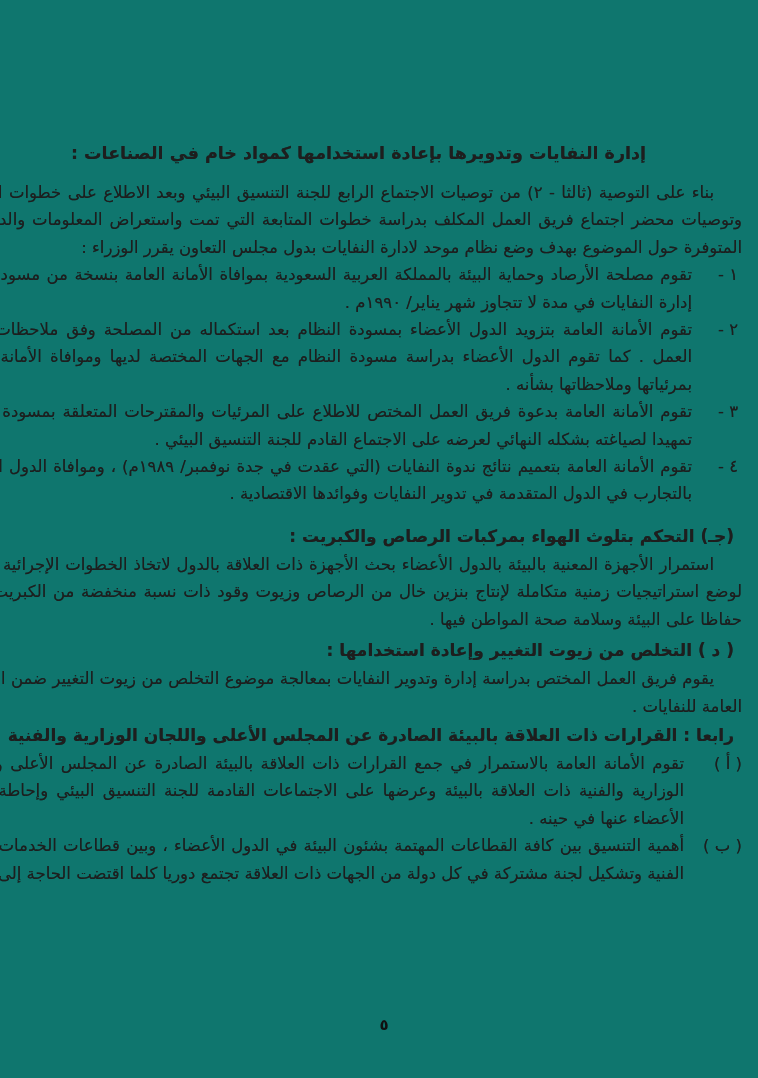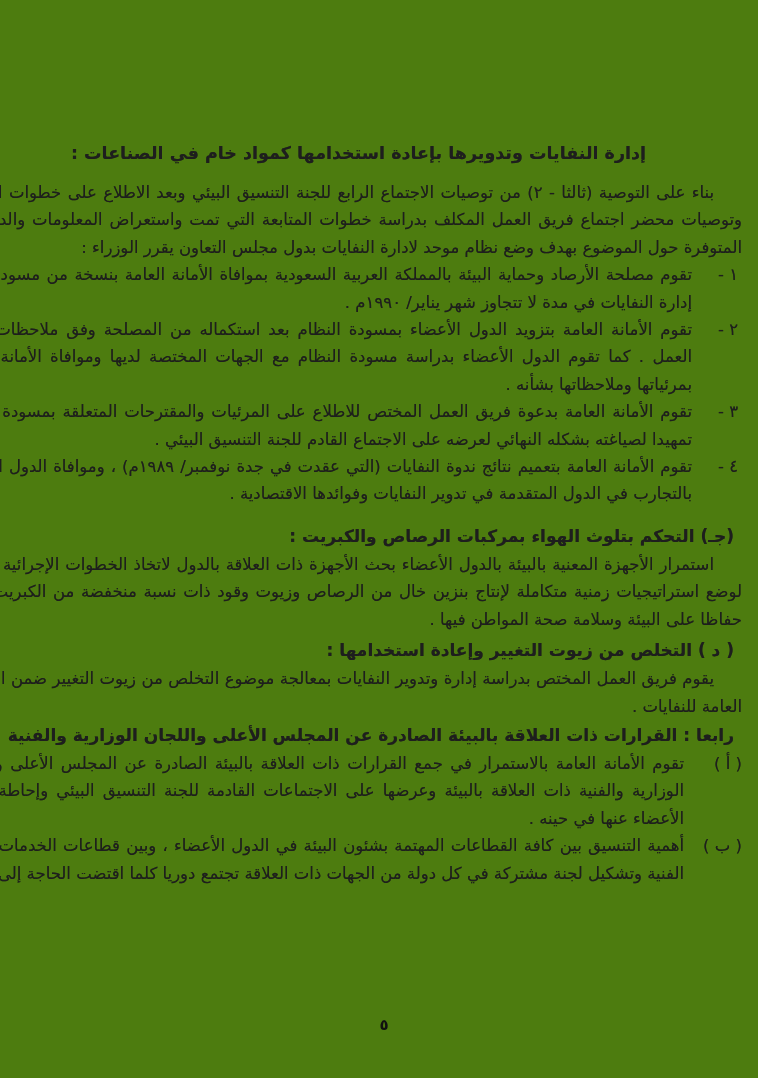--- a/index.html
+++ b/index.html
@@ -10,21 +10,21 @@
   body {
     width: 758px;
     height: 1078px;
     position: relative;
     overflow: hidden;
     font-family: "DejaVu Sans", sans-serif;
   }
   .scan-page {
     position: absolute;
     inset: 0;
-    background: #4d7c0f;
+    background: #0f766e;
   }
   .content {
     position: absolute;
     top: 139px;
     right: 16px;
     left: -48px;                 
     direction: rtl;
     unicode-bidi: embed;
     text-align: justify;
     color: #1e1e1e;

